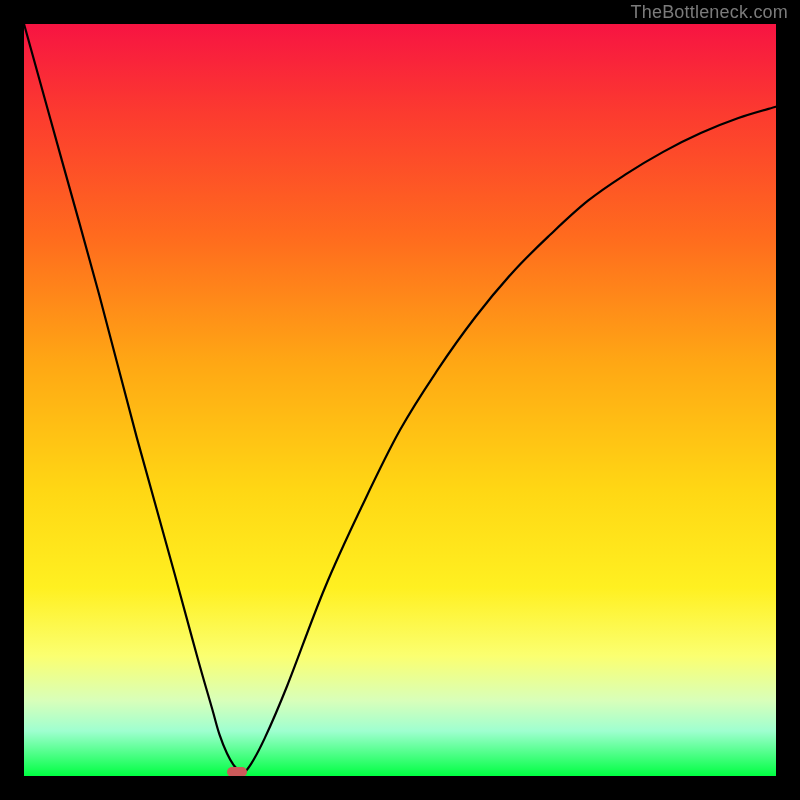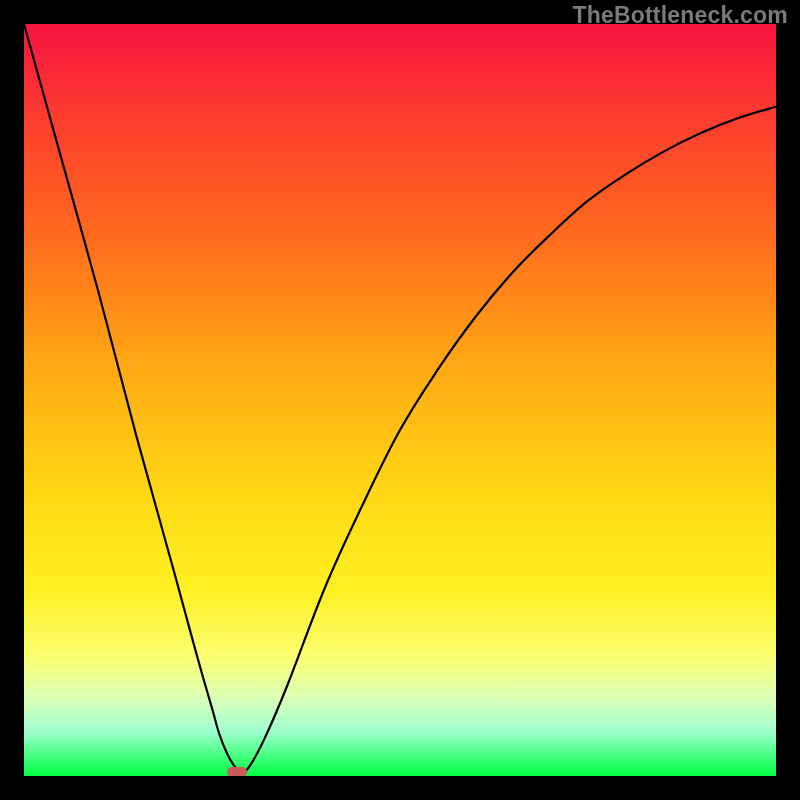--- a/index.html
+++ b/index.html
@@ -15,22 +15,22 @@
     position: relative;
     width: 800px;
     height: 800px;
     background: #000;
   }
   .watermark {
     position: absolute;
     top: 2px;
     right: 12px;
     color: #7b7b7b;
-    font-size: 23px;
-    font-weight: 700;
+    font-size: 18px;
+    font-weight: 400;
     letter-spacing: 0.2px;
     z-index: 20;
   }
   .plot {
     position: absolute;
     left: 24px;
     top: 24px;
     width: 752px;
     height: 752px;
     background: linear-gradient(to bottom,

